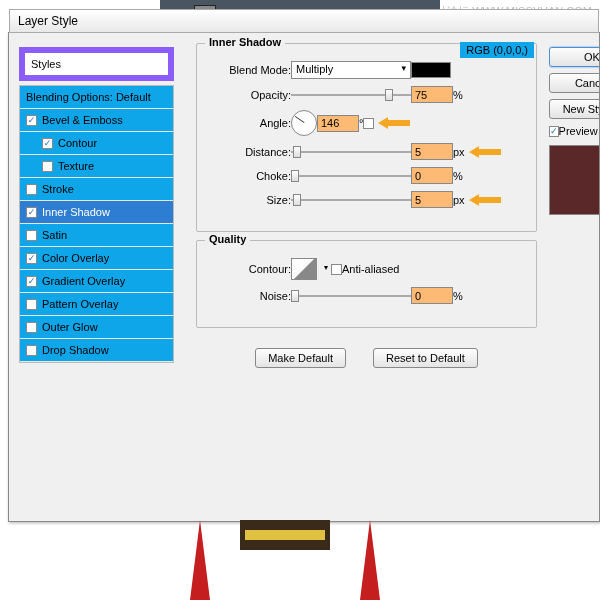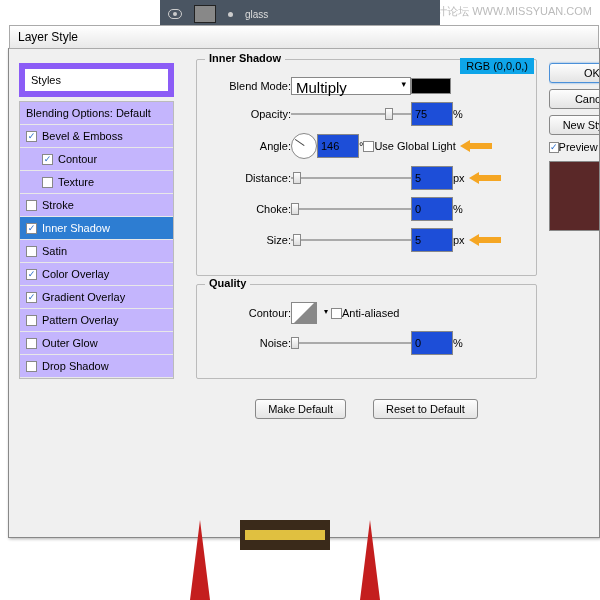--- a/index.html
+++ b/index.html
@@ -4,42 +4,42 @@
 <style>
 * { box-sizing: border-box; margin: 0; padding: 0; }
 body { font-family: "Segoe UI", Tahoma, sans-serif; font-size: 11px; width: 600px; height: 600px; background: #fff; position: relative; overflow: hidden; }
 .watermark { position: absolute; top: 4px; right: 8px; color: #bbb; font-size: 11px; }
 .topbar { position: absolute; top: 0; left: 160px; height: 28px; background: #4a5562; display: flex; align-items: center; padding: 0 8px; gap: 12px; width: 280px; }
 .eye-icon { width: 14px; height: 10px; border: 1px solid #ccc; border-radius: 6px; position: relative; }
 .eye-icon::after { content: ''; position: absolute; width: 4px; height: 4px; background: #ccc; border-radius: 50%; top: 2px; left: 4px; }
 .layer-thumb { width: 22px; height: 18px; background: #888; border: 1px solid #222; }
 .dot { width: 5px; height: 5px; background: #ccc; border-radius: 50%; }
 .layer-name { color: #ddd; font-size: 10px; }
-.dialog { position: absolute; top: 48px; left: 8px; right: 0; height: 490px; background: #f0f0f0; border: 1px solid #888; box-shadow: 1px 1px 3px rgba(0,0,0,0.3); display: flex; }
+.dialog { position: absolute; top: 32px; left: 8px; right: 0; height: 490px; background: #f0f0f0; border: 1px solid #888; box-shadow: 1px 1px 3px rgba(0,0,0,0.3); display: flex; }
 .dialog-title { position: absolute; top: -24px; left: 0; right: 0; height: 24px; background: linear-gradient(#fff,#e8e8e8); border: 1px solid #aaa; padding: 4px 8px; font-size: 12px; }
 .left-panel { width: 175px; padding: 14px 10px; }
 .styles-header { border: 6px solid #8b5cf6; background: #fff; padding: 5px 6px; margin-bottom: 4px; font-size: 11px; }
-.styles-list { border: 1px solid #bbb; background: #c4b5fd; }
+.styles-list { border: 1px solid #bbb; background: #0ea5e9; }
 .style-row { padding: 5px 6px; border-bottom: 1px solid #e8e8e8; display: flex; align-items: center; gap: 5px; font-size: 11px; cursor: pointer; }
 .style-row.indent { padding-left: 22px; }
 .style-row.selected { background: #2d7dd2; color: #fff; }
 .cb { width: 11px; height: 11px; border: 1px solid #888; background: #fff; display: inline-flex; align-items: center; justify-content: center; font-size: 9px; color: #2a6cc9; }
 .main-panel { flex: 1; padding: 10px 12px; position: relative; }
 .fieldset { border: 1px solid #bbb; border-radius: 2px; padding: 10px 14px 16px; margin-bottom: 8px; position: relative; }
 .fieldset-title { position: absolute; top: -8px; left: 8px; background: #f0f0f0; padding: 0 4px; font-weight: bold; font-size: 11px; }
 .sub-title { font-weight: bold; font-size: 11px; margin-left: 6px; margin-bottom: 6px; }
 .row { display: flex; align-items: center; margin: 7px 0; gap: 0; }
 .row-label { width: 80px; text-align: right; font-size: 11px; }
-.dropdown { width: 120px; height: 18px; border: 1px solid #888; background: #fff; padding: 1px 4px; font-size: 15px; position: relative; }
+.dropdown { width: 120px; height: 18px; border: 1px solid #888; background: #fff; padding: 1px 4px; font-size: 11px; position: relative; }
 .dropdown::after { content: '▾'; position: absolute; right: 4px; top: 1px; font-size: 9px; }
 .color-swatch { width: 40px; height: 16px; background: #000; border: 1px solid #888; }
 .slider { width: 120px; height: 16px; position: relative; }
 .slider-track { position: absolute; top: 7px; left: 0; right: 0; height: 2px; background: #aaa; }
 .slider-thumb { position: absolute; top: 2px; width: 8px; height: 12px; background: linear-gradient(#fff,#ddd); border: 1px solid #888; }
-.num-input { width: 42px; height: 17px; border: 1px solid #888; background: #1d4ed8; padding: 11px 3px; font-size: 11px; text-align: left; }
+.num-input { width: 42px; height: 17px; border: 1px solid #888; background: #fdba74; padding: 1px 3px; font-size: 11px; text-align: left; }
 .unit { font-size: 11px; }
 .angle-dial { width: 26px; height: 26px; border: 1px solid #888; border-radius: 50%; background: #fff; position: relative; }
 .angle-dial::after { content: ''; position: absolute; width: 11px; height: 1px; background: #444; top: 12px; left: 12px; transform-origin: 0 0; transform: rotate(-146deg); }
 .arrow { position: absolute; width: 32px; height: 12px; }
 .arrow-body { fill: #f5a623; }
 .contour-swatch { width: 26px; height: 22px; border: 1px solid #888; background: linear-gradient(135deg, #fff 48%, #888 52%); position: relative; }
 .contour-swatch::after { content: '▾'; position: absolute; right: -12px; top: 4px; font-size: 8px; }
 .btn { padding: 3px 12px; border: 1px solid #888; background: linear-gradient(#fdfdfd,#e4e4e4); border-radius: 3px; font-size: 11px; cursor: pointer; }
 .right-panel { width: 50px; padding: 14px 6px 0 0; overflow: hidden; }
 .btn-wide { display: block; width: 86px; padding: 3px 0; border: 1px solid #888; background: linear-gradient(#fdfdfd,#e4e4e4); border-radius: 3px; font-size: 11px; text-align: center; margin-bottom: 6px; cursor: pointer; }
@@ -136,21 +136,20 @@
         <input class="num-input" value="75" style="">
         <span class="unit">%</span>
       </div>
 
       <div class="row">
         <span class="row-label">Angle:</span>
         <div class="angle-dial"></div>
         <input class="num-input" value="146" style="">
         <span class="unit">°</span>
         <span class="cb"></span>
-        <span>Use Global Light</span>
         <svg class="arrow" style="position:static;margin-left:4px" viewBox="0 0 32 12">
             <polygon class="arrow-body" points="32,3 10,3 10,0 0,6 10,12 10,9 32,9"></polygon>
           </svg>
       </div>
 
       <div class="row">
         <span class="row-label">Distance:</span>
         <div class="slider">
             <div class="slider-track"></div>
             <div class="slider-thumb" style="left:2%"></div>

